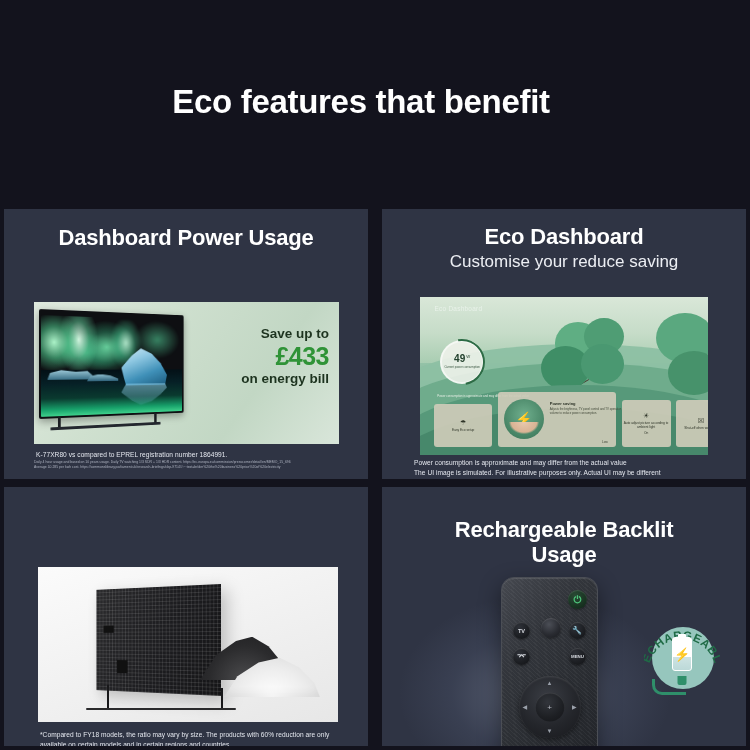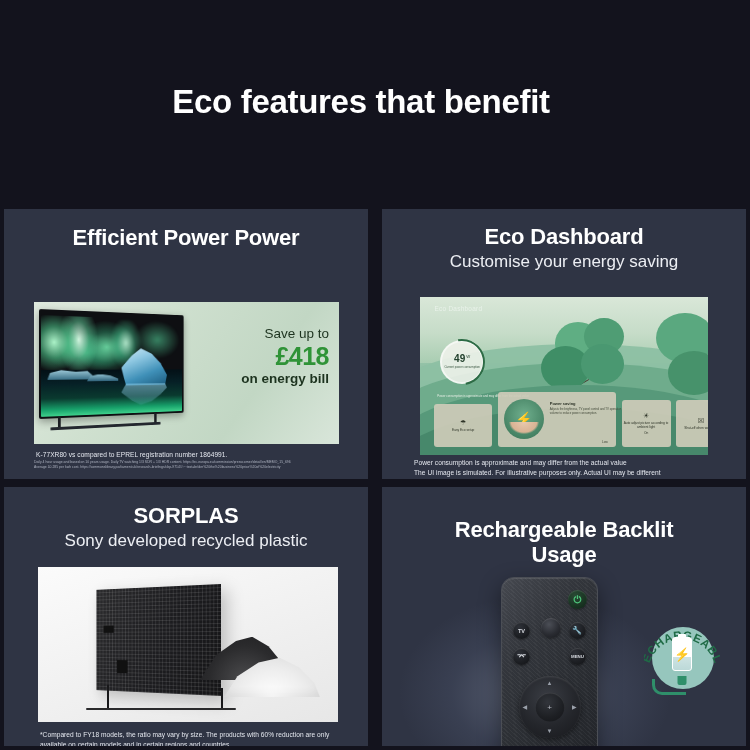--- a/index.html
+++ b/index.html
@@ -124,21 +124,21 @@
   }
   .tv-stand-l { left: 20px; } .tv-stand-r { left: 132px; }
   .tv-foot {
     position: absolute; bottom: -12px; left: 12px; width: 128px; height: 3px;
     background: #23272e; border-radius: 1px;
   }
   .savebox {
     position: absolute; right: 10px; top: 24px; width: 124px; text-align: right;
     color: #17331a;
   }
-  .save-l1 { font-size: 13.5px; font-weight: 400; color: #1d331f; line-height: 1.15; }
+  .save-l1 { font-size: 13.5px; font-weight: 700; color: #1d331f; line-height: 1.15; }
   .save-l2 { font-size: 25px; font-weight: 700; color: #2f9337; line-height: 1.1; margin: 1px 0; letter-spacing: -0.5px; }
   .save-l3 { font-size: 13.5px; font-weight: 700; color: #1d331f; line-height: 1.15; }
   .tl-caps { position: absolute; left: 30px; top: 241px; width: 320px; }
 
   
   .tr-head { padding-top: 15px; }
   .tr-img {
     position: absolute; left: 38px; top: 88px; width: 288px; height: 158px;
     overflow: hidden;
     background: linear-gradient(180deg,#cfe0d3 0%,#b7d2bf 22%,#8fc0a4 45%,#63a382 68%,#4b8c6e 100%);
@@ -352,21 +352,21 @@
   <div class="header">
     <div class="header-title">
       <span>Eco features that benefit</span>
     </div>
   </div>
 
   <div class="grid">
 
     <div class="panel p-tl">
       <div class="tl-head">
-        <div class="panel-title">Efficient Power Power</div>
+        <div class="panel-title">Dashboard Power Usage</div>
       </div>
 
       <div class="tl-img">
         <div class="tv">
           <div class="tv-frame">
             <div class="tv-screen">
               <div class="aurora"></div>
               <div class="aurora2"></div>
               <div class="water"></div>
               <div class="berg"></div>
@@ -375,36 +375,36 @@
               <div class="floe2"></div>
             </div>
           </div>
           <div class="tv-stand-l"></div>
           <div class="tv-stand-r"></div>
           <div class="tv-foot"></div>
         </div>
 
         <div class="savebox">
           <div class="save-l1">Save up to</div>
-          <div class="save-l2">£418</div>
+          <div class="save-l2">£433</div>
           <div class="save-l3">on energy bill</div>
         </div>
       </div>
 
       <div class="tl-caps">
         <div class="cap big">K-77XR80 vs compared to EPREL registration number 1864991.</div>
         <div class="micro">Daily 4 hour usage and based on 10 years usage. Daily TV watching 1/3 SDR + 1/3 HDR content. https://ec.europa.eu/commission/presscorner/detail/en/MEMO_15_696</div>
         <div class="micro">Average £0.285 per kwh cost. https://commonslibrary.parliament.uk/research-briefings/cbp-9714/#:~:text=br/der%20the%20business%20price%20of%20electricity</div>
       </div>
     </div>
 
     <div class="panel p-tr">
       <div class="tr-head">
         <div class="panel-title">Eco Dashboard</div>
-        <div class="panel-sub">Customise your energy saving</div>
+        <div class="panel-sub">Customise your reduce saving</div>
       </div>
 
       <div class="tr-img">
         <div class="sky"></div>
         <div class="hill hill1"></div>
         <div class="hill hill2"></div>
         <div class="tree-canopy c5"></div>
         <div class="tree-canopy c6"></div>
         <div class="tree-canopy c1"></div>
         <div class="tree-canopy c2"></div>
@@ -454,24 +454,20 @@
         </div>
       </div>
 
       <div class="tr-caps">
         <div class="cap big">Power consumption is approximate and may differ from the actual value</div>
         <div class="cap big">The UI image is simulated. For illustrative purposes only. Actual UI may be different</div>
       </div>
     </div>
 
     <div class="panel p-bl">
-      <div class="bl-head">
-        <div class="panel-title">SORPLAS</div>
-        <div class="panel-sub">Sony developed recycled plastic</div>
-      </div>
 
       <div class="bl-img">
         <div class="sor-tv">
           <div class="sor-box1"></div>
           <div class="sor-box2"></div>
         </div>
         <div class="sor-leg sl1"></div>
         <div class="sor-leg sl2"></div>
         <div class="sor-base"></div>
         <div class="pellet-dark"></div>

